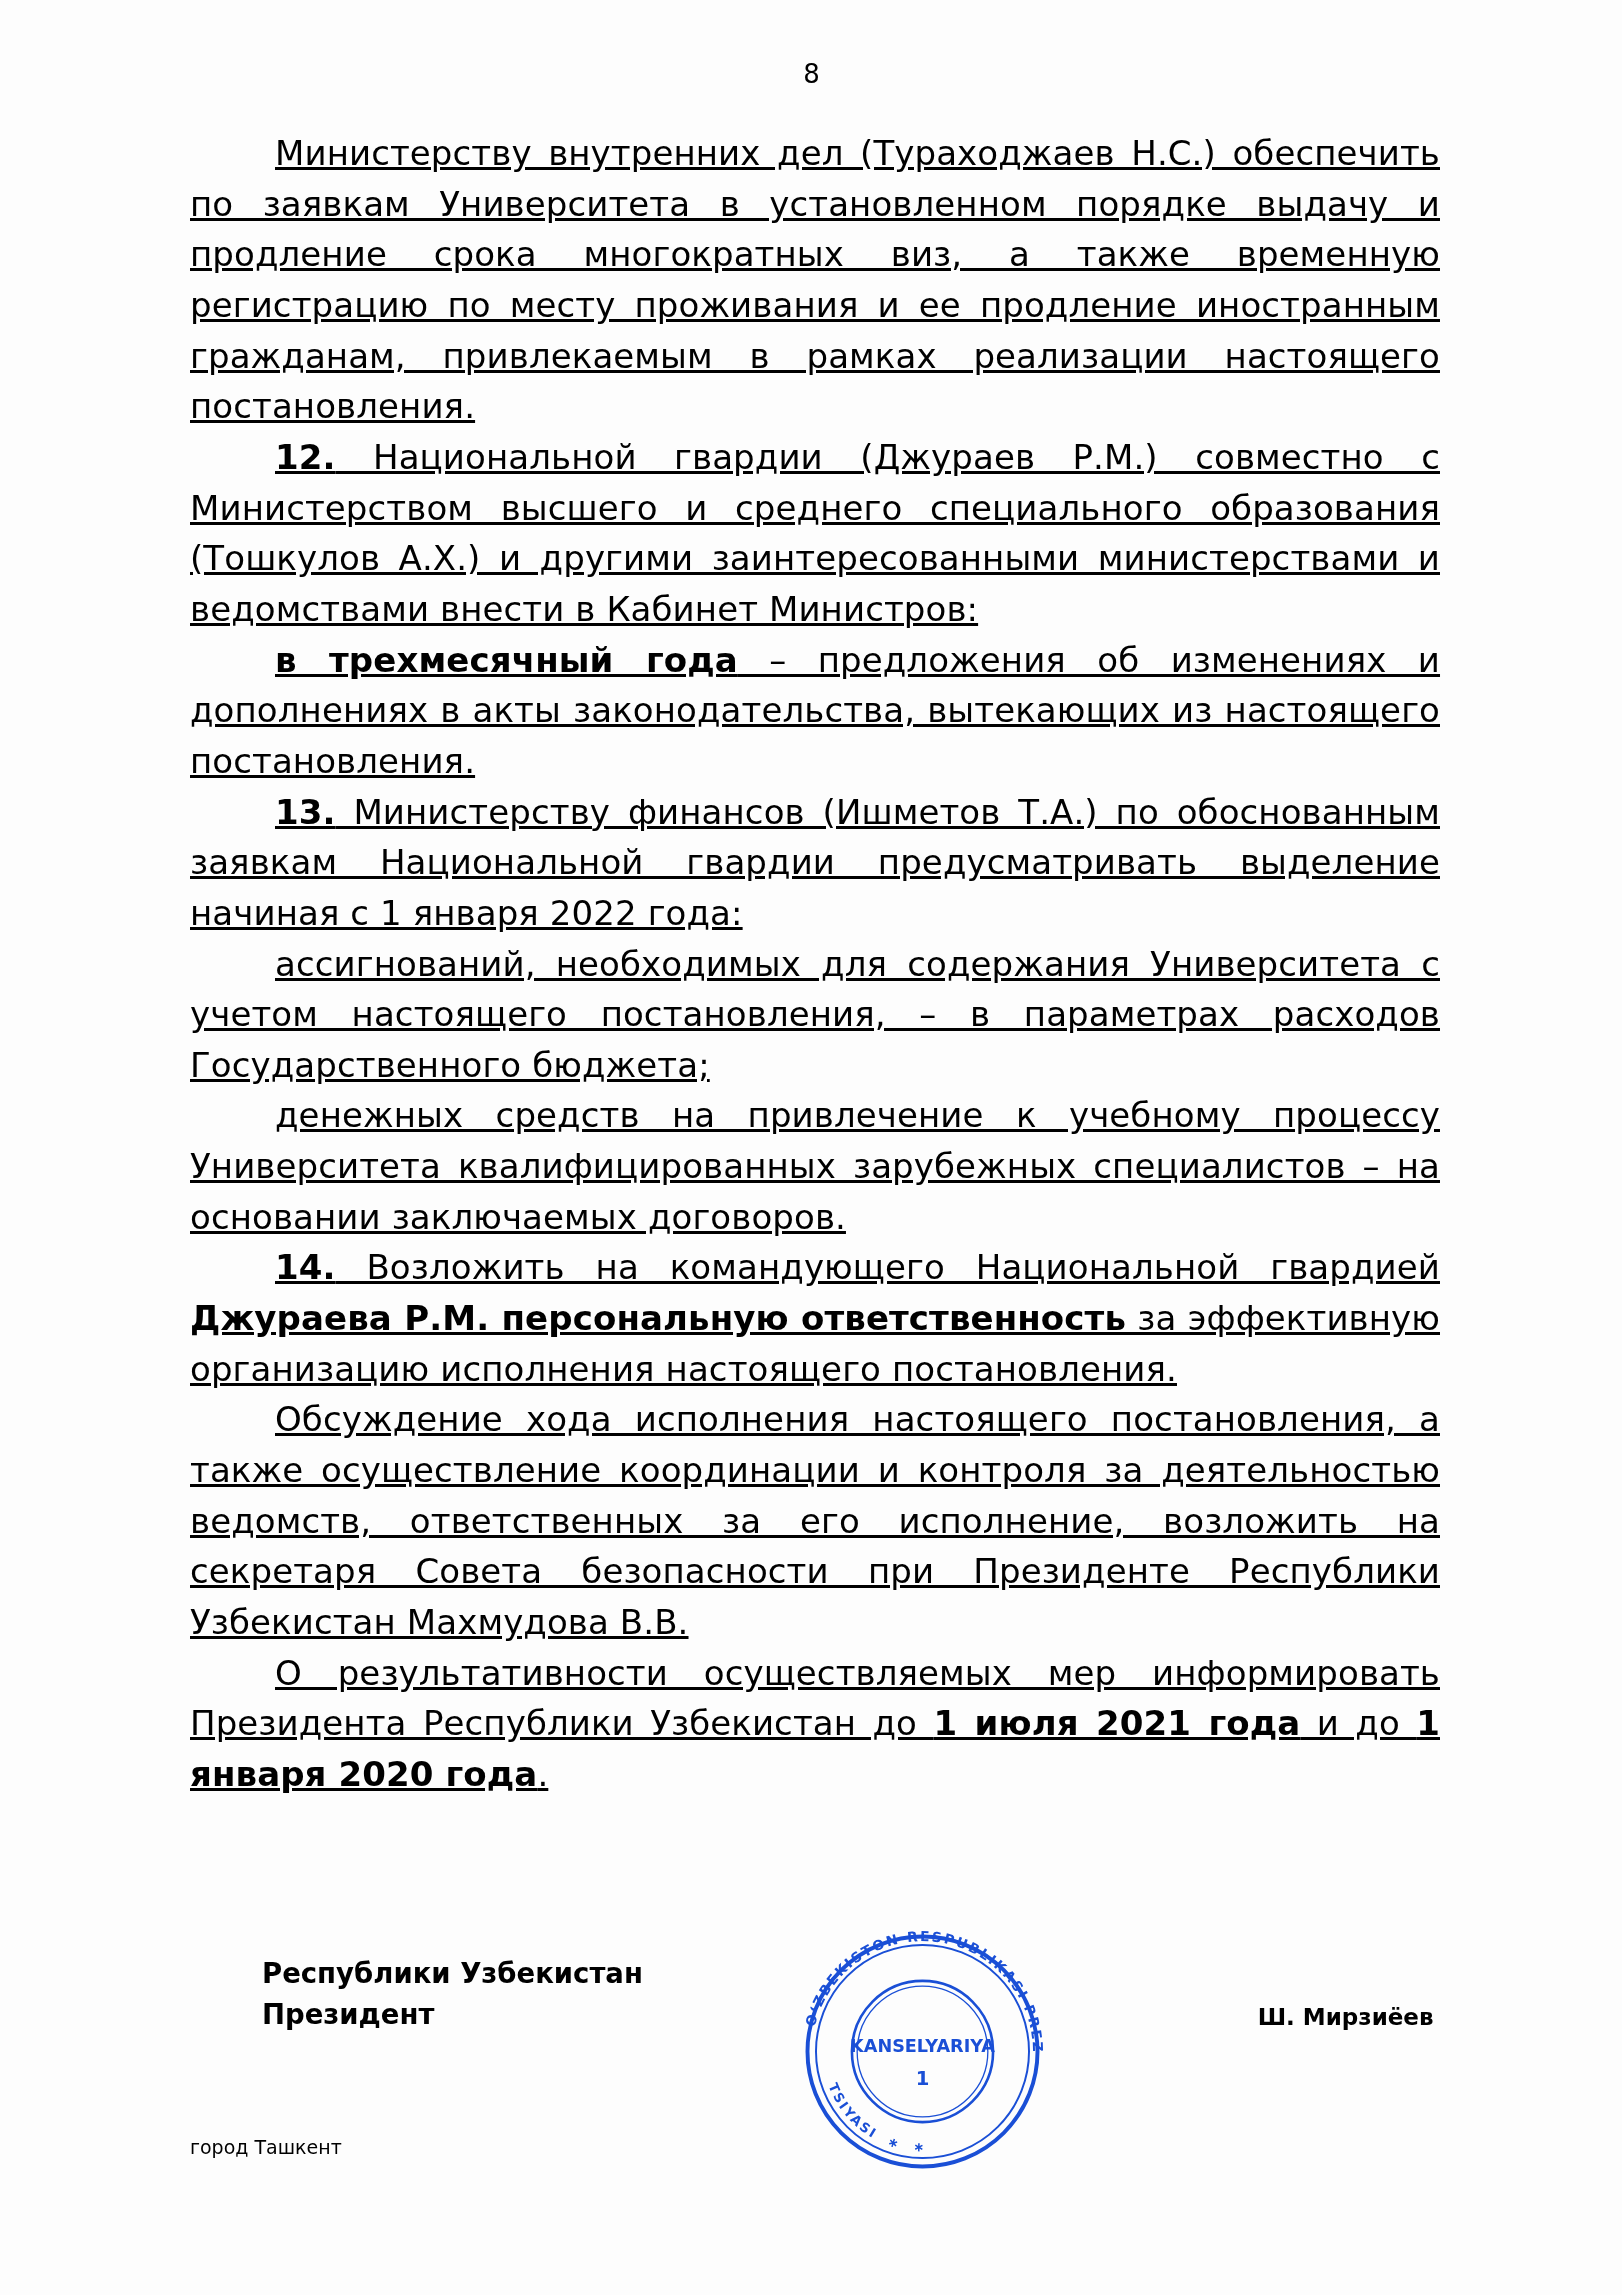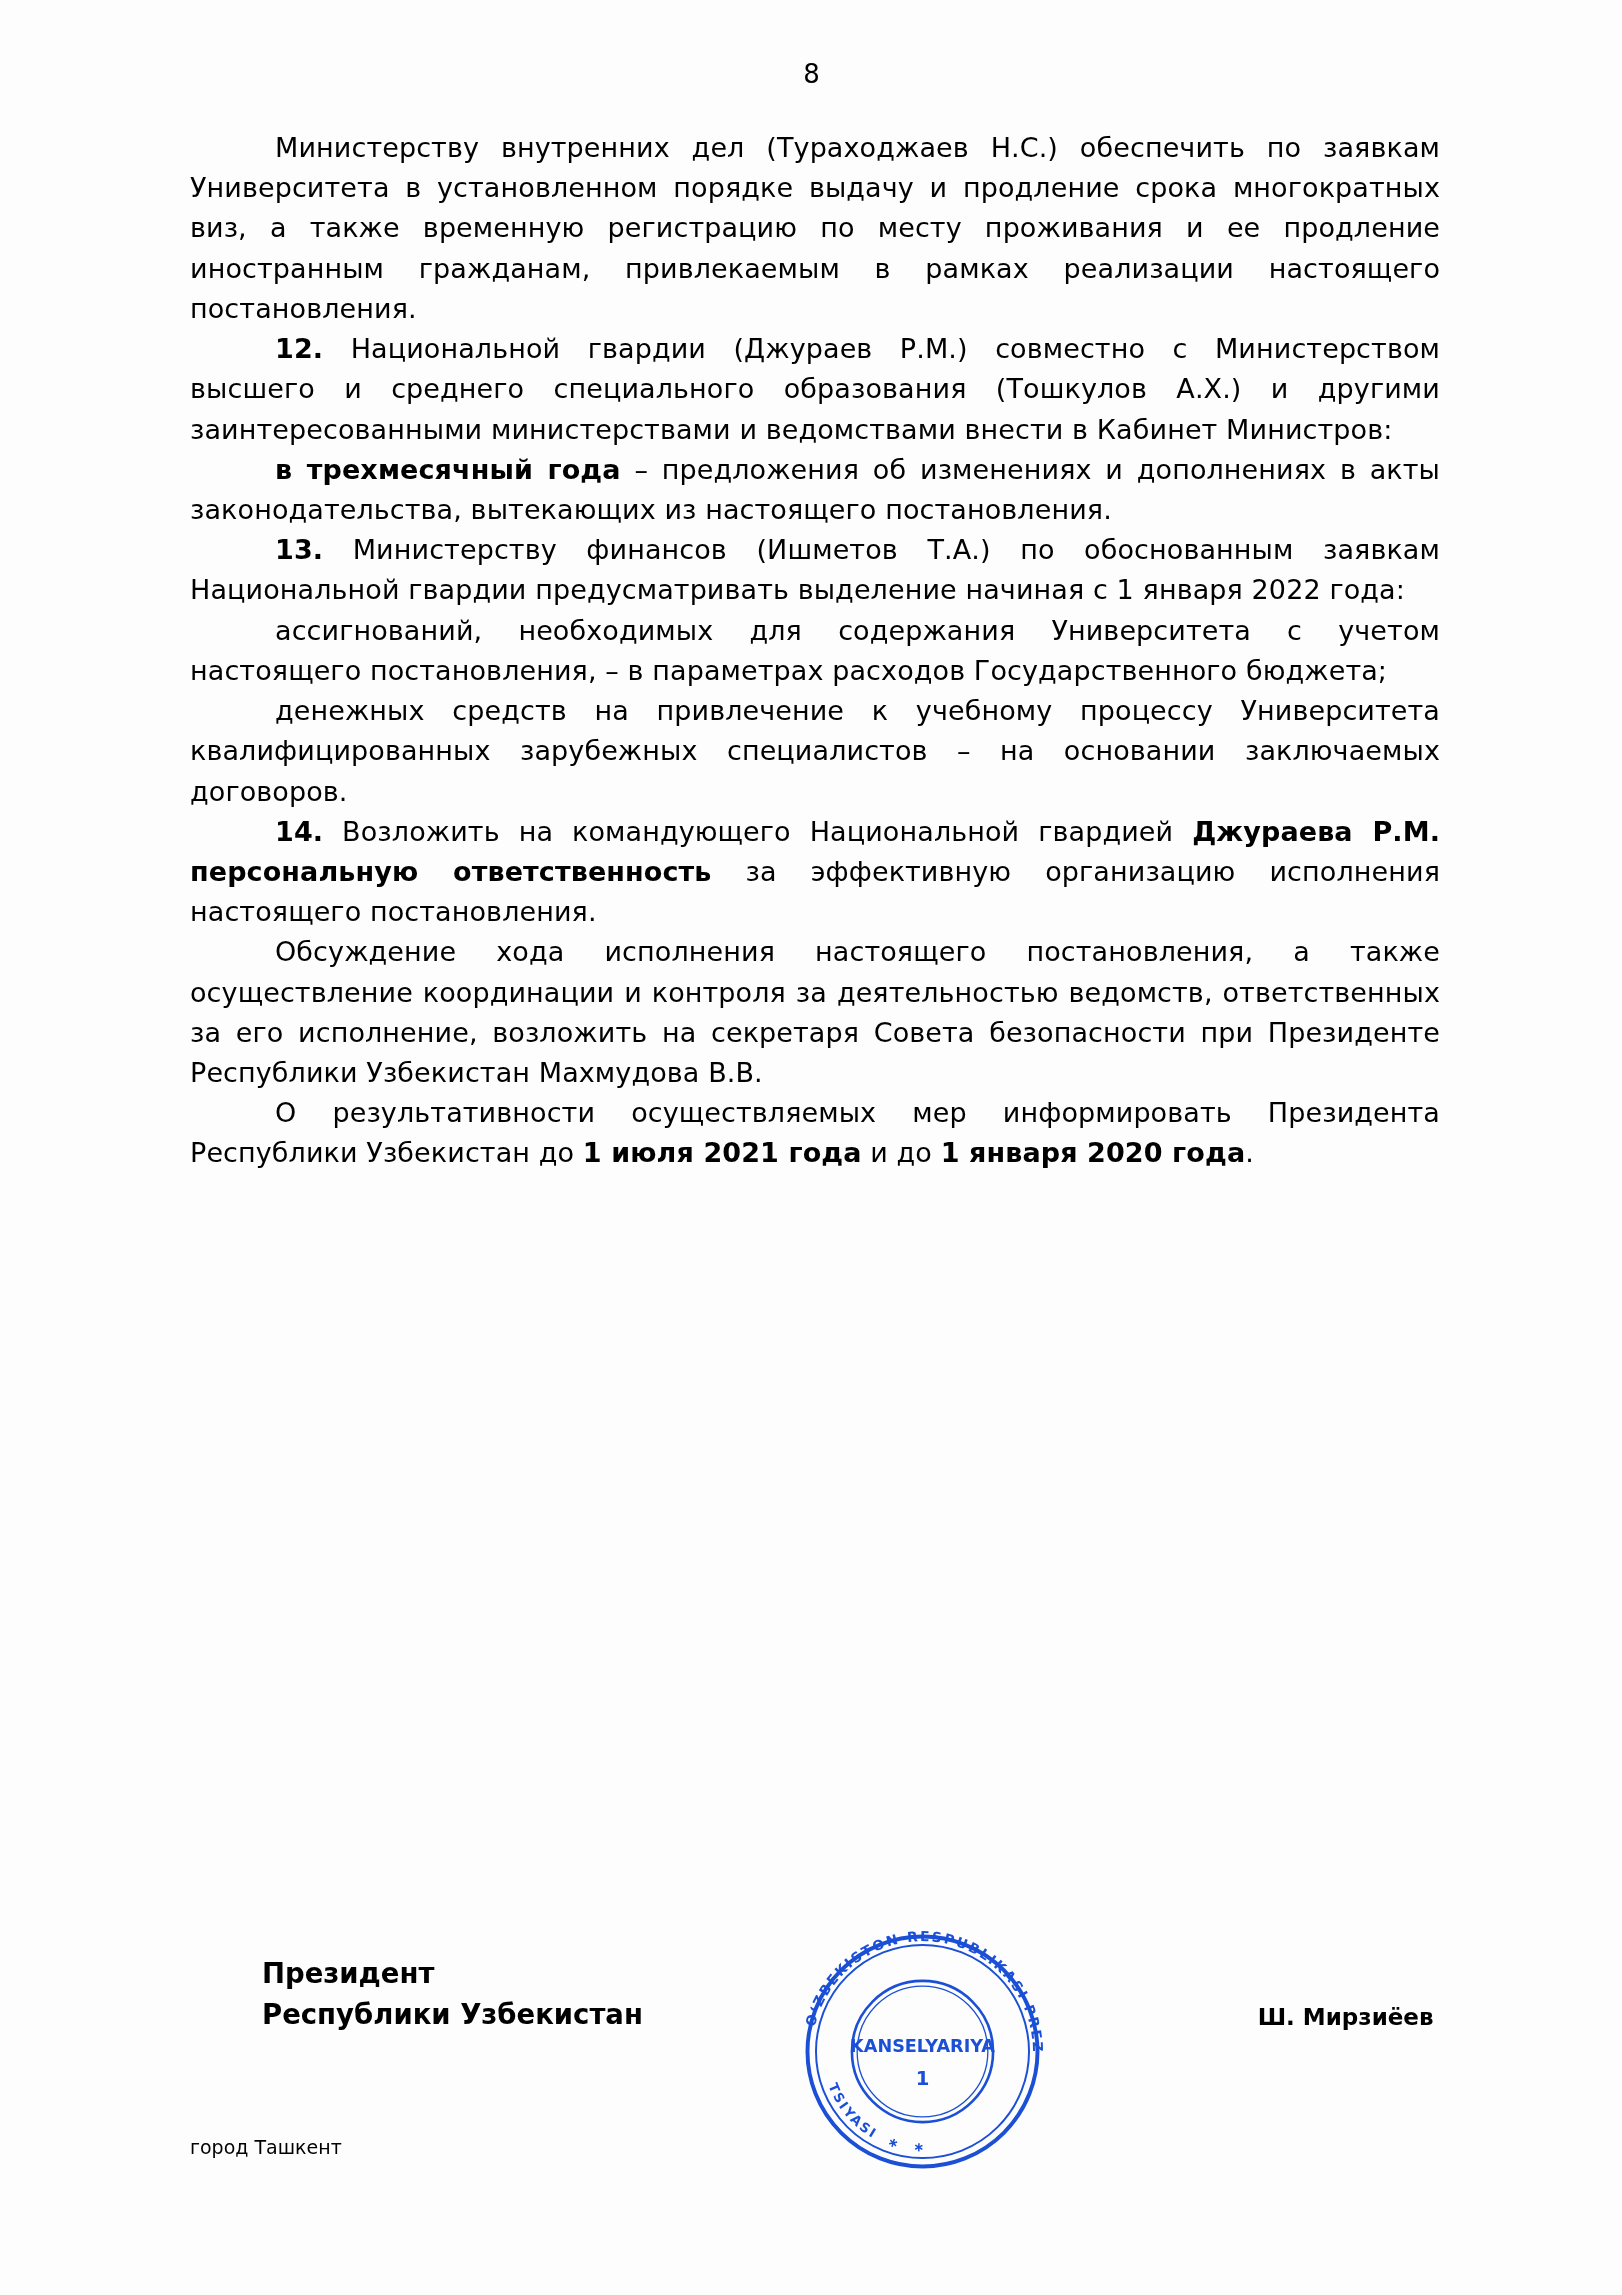--- a/index.html
+++ b/index.html
@@ -30,26 +30,27 @@
     font-family: "DejaVu Sans", sans-serif;
   }
   .body-area {
     position: absolute;
     left: 190px;
     top: 128px;
     width: 1250px;
   }
   p.para {
     margin: 0 0 0 0;
-    font-size: 27px;
+    font-size: 34px;
     line-height: 1.49;
     text-align: justify;
     text-justify: inter-word;
     font-family: "DejaVu Sans", sans-serif;
     letter-spacing: 0.1px;
+    text-decoration: underline;
   }
   p.para.indent {
     text-indent: 85px;
   }
   p.para .b {
     font-weight: bold;
   }
   .sig-block {
     position: absolute;
     left: 190px;
@@ -106,22 +107,22 @@
     <p class="para indent"><span class="b">13.</span><span> Министерству финансов (Ишметов Т.А.) по обоснованным заявкам Национальной гвардии предусматривать выделение начиная с 1 января 2022 года:</span></p>
     <p class="para indent"><span>ассигнований, необходимых для содержания Университета с учетом настоящего постановления, – в параметрах расходов Государственного бюджета;</span></p>
     <p class="para indent"><span>денежных средств на привлечение к учебному процессу Университета квалифицированных зарубежных специалистов – на основании заключаемых договоров.</span></p>
     <p class="para indent"><span class="b">14.</span><span> Возложить на командующего Национальной гвардией </span><span class="b">Джураева Р.М. персональную ответственность</span><span> за эффективную организацию исполнения настоящего постановления.</span></p>
     <p class="para indent"><span>Обсуждение хода исполнения настоящего постановления, а также осуществление координации и контроля за деятельностью ведомств, ответственных за его исполнение, возложить на секретаря Совета безопасности при Президенте Республики Узбекистан Махмудова В.В.</span></p>
     <p class="para indent"><span>О результативности осуществляемых мер информировать Президента Республики Узбекистан до </span><span class="b">1 июля 2021 года</span><span> и до </span><span class="b">1 января 2020 года</span><span>.</span></p>
   </div>
 
   <div class="sig-block">
     <div class="sig-left">
+      <div>Республики Узбекистан</div>
       <div>Президент</div>
-      <div>Республики Узбекистан</div>
     </div>
     <div class="sig-right">Ш. Мирзиёев</div>
     <div class="city">город Ташкент</div>
   </div>
 
   <div class="stamp">
     <svg width="281" height="281" viewBox="0 0 430 430" xmlns="http://www.w3.org/2000/svg">
       <defs>
         <path id="arcTop" d="M 46,215 A 169,169 0 0 1 384,215" fill="none"></path>
         <path id="arcBottom" d="M 62,215 A 153,153 0 0 0 368,215" fill="none"></path>

